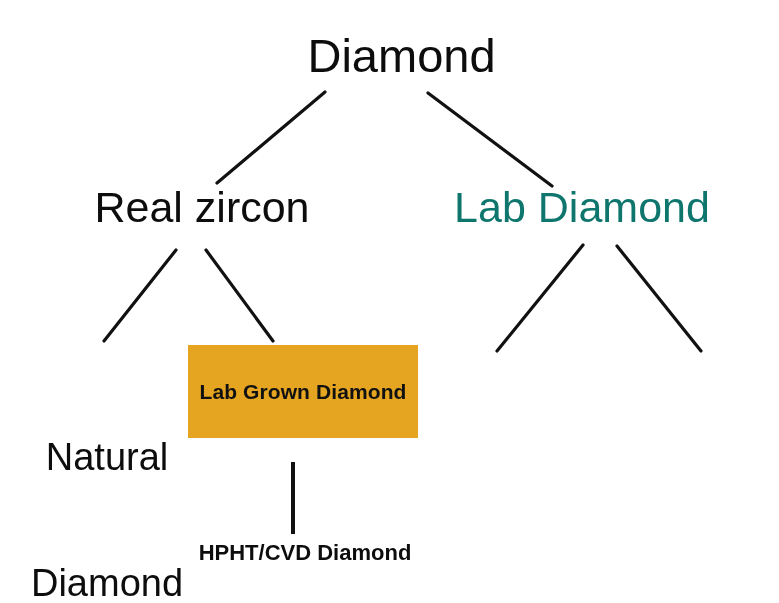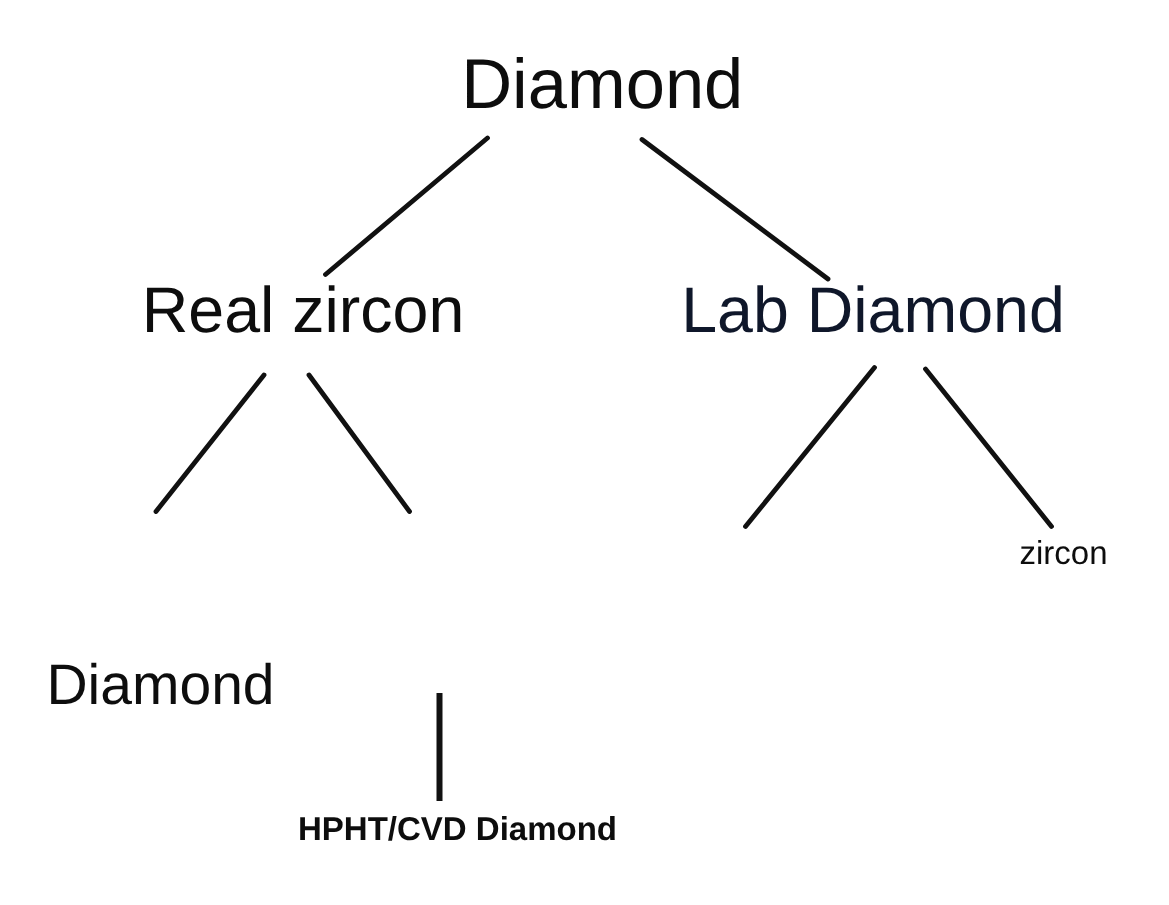--- a/index.html
+++ b/index.html
@@ -126,25 +126,28 @@
     <line x1="206" y1="250" x2="273" y2="341" stroke="#111111" stroke-width="3.2" stroke-linecap="round"></line>
     <line x1="583" y1="245" x2="497" y2="351" stroke="#111111" stroke-width="3.2" stroke-linecap="round"></line>
     <line x1="617" y1="246" x2="701" y2="351" stroke="#111111" stroke-width="3.2" stroke-linecap="round"></line>
     <line x1="293" y1="462" x2="293" y2="534" stroke="#111111" stroke-width="4" stroke-linecap="butt"></line>
   </svg>
 
   <div class="node n-root" style="color: rgb(13, 13, 13);">Diamond</div>
 
   <div class="node n-real" style="color: rgb(13, 13, 13);">Real zircon</div>
 
-  <div class="node n-lab" style="color: #0f172a;">Lab Diamond</div>
+  <div class="node n-lab" style="color: #0f766e;">Lab Diamond</div>
 
   <div class="node n-natural" style="color: rgb(13, 13, 13);">
+    <div>Natural</div>
     <div>Diamond</div>
   </div>
 
+  <div class="box-lgd" style="background: rgb(229, 165, 33);">
+    <span class="box-lgd-label" style="color: rgb(17, 17, 17);">Lab Grown Diamond</span>
+  </div>
 
 
-  <div class="node n-zircon" style="color: rgb(13, 13, 13);">zircon</div>
 
   <div class="node n-hpht" style="color: rgb(13, 13, 13);">HPHT/CVD Diamond</div>
 
 </div>
 
 </body></html>

